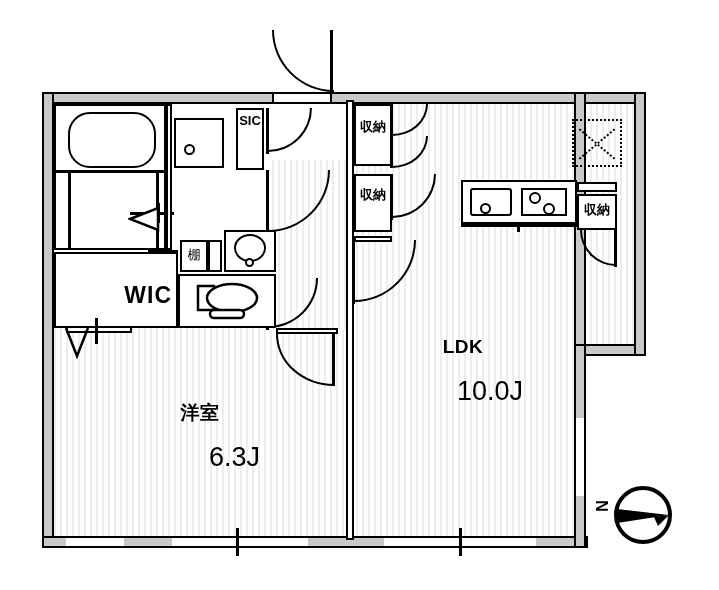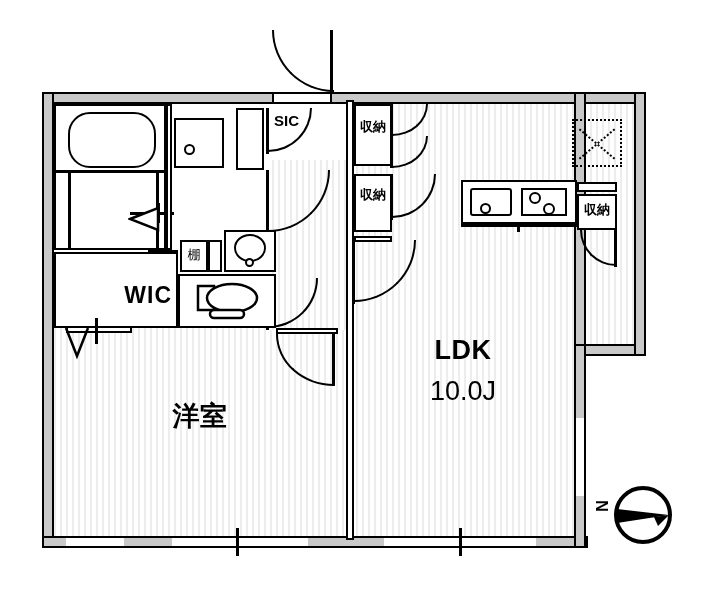--- a/index.html
+++ b/index.html
@@ -23,24 +23,24 @@
   .label{position:absolute;white-space:nowrap;line-height:1;}
 
   
   .swing{position:absolute;box-sizing:border-box;border:2px solid #000;background:transparent;}
   .sw-br{border-top:none;border-left:none;border-bottom-right-radius:100%;}
   .sw-bl{border-top:none;border-right:none;border-bottom-left-radius:100%;}
 
   .leaf{position:absolute;background:#000;}
 
   
-  .roomname{font-size:27px;font-weight:600;letter-spacing:.5px;text-align:center;}
-  .roomarea{font-size:27px;font-weight:500;text-align:center;}
+  .roomname{font-size:19px;font-weight:600;letter-spacing:.5px;text-align:center;}
+  .roomarea{font-size:27px;font-weight:500;text-align:right;}
   .smalljp{font-size:13px;line-height:14px;text-align:center;font-weight:700;}
-  .sic{font-size:15px;font-weight:600;line-height:13px;padding-left:36px;}
+  .sic{font-size:13px;font-weight:600;line-height:13px;text-align:center;}
   .wic{font-size:23px;font-weight:600;letter-spacing:1px;}
   .tana{font-size:13px;font-weight:500;}
 
   
   .window{position:absolute;background:#fff;border-top:2px solid #000;border-bottom:2px solid #000;box-sizing:border-box;}
   .windowV{position:absolute;background:#fff;border-left:2px solid #000;border-right:2px solid #000;box-sizing:border-box;}
 
   
   .dotbox{position:absolute;border:2px dotted #000;box-sizing:border-box;}
   .dotbox:before,.dotbox:after{content:"";position:absolute;left:0;top:50%;width:100%;height:0;
@@ -170,20 +170,21 @@
   <div class="thin" style="left:54px;top:252px;width:124px;height:76px;"></div>
   <div class="label wic" style="left:62px;top:284px;width:110px;text-align:right;">WIC</div>
 
   <div class="thin" style="left:66px;top:326px;width:66px;height:7px;"></div>
   <svg style="position:absolute;left:62px;top:326px;width:48px;height:34px;" viewBox="0 0 48 34">
     <polyline points="4,2 15,30 26,2" fill="none" stroke="#000" stroke-width="2.5"></polyline>
   </svg>
   <div class="line" style="left:95px;top:318px;width:2.5px;height:26px;"></div>
 
   <div class="label roomname" style="left:140px;top:403px;width:120px;">洋室</div>
+  <div class="label roomarea" style="left:140px;top:444px;width:120px;">6.3J</div>
 
   <div class="compass" style="left:614px;top:486px;width:58px;height:58px;">
     <div class="ring"></div>
     <svg style="position:absolute;left:0;top:0;width:58px;height:58px;" viewBox="0 0 58 58">
       <polygon points="3,23 55,29 3,37" fill="#000"></polygon>
       <polygon points="55,29 44,40 40,31" fill="#000"></polygon>
     </svg>
   </div>
   <div class="label compass-n" style="left:597px;top:498px;font-size:16px;font-weight:700;transform:rotate(-90deg);">N</div>
 

